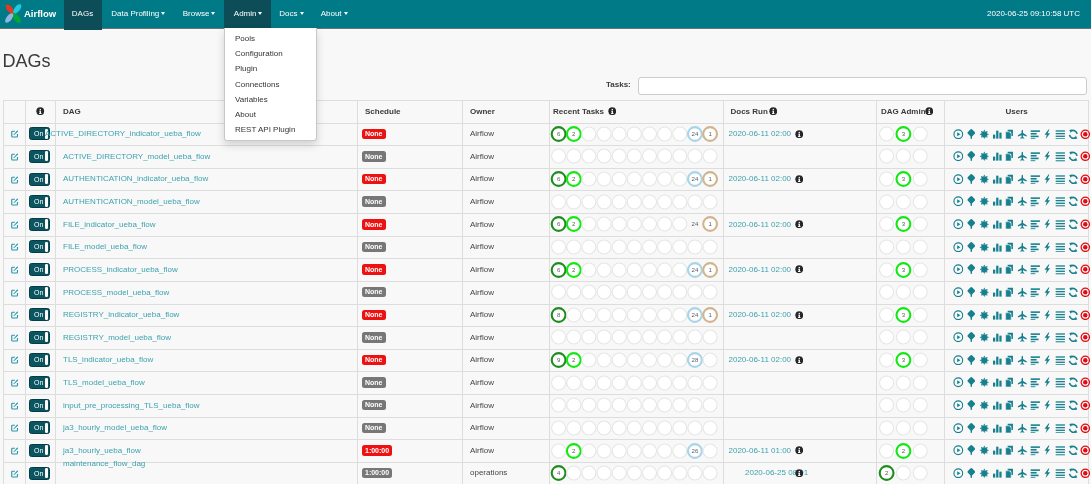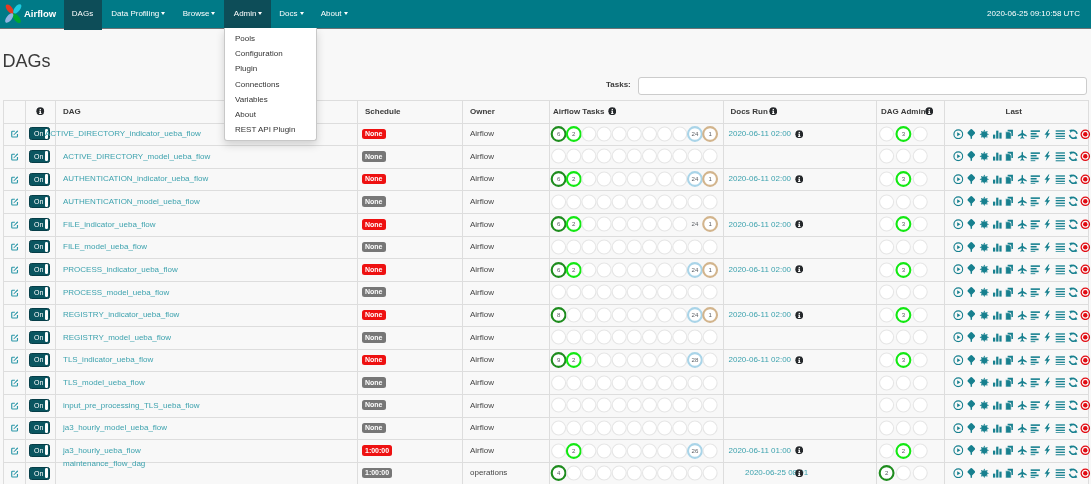--- a/index.html
+++ b/index.html
@@ -136,24 +136,24 @@
 <div class="hl" style="left:3px;top:326.1px;width:1085px"></div>
 <div class="hl" style="left:3px;top:348.7px;width:1085px"></div>
 <div class="hl" style="left:3px;top:371.3px;width:1085px"></div>
 <div class="hl" style="left:3px;top:393.9px;width:1085px"></div>
 <div class="hl" style="left:3px;top:416.6px;width:1085px"></div>
 <div class="hl" style="left:3px;top:439.2px;width:1085px"></div>
 <div class="hl" style="left:3px;top:461.8px;width:1085px"></div>
 <div class="th" style="left:63.0px;top:106.5px">DAG</div>
 <div class="th" style="left:365.0px;top:106.5px">Schedule</div>
 <div class="th" style="left:470.0px;top:106.5px">Owner</div>
-<div class="th" style="left:553.0px;top:106.5px">Airflow Tasks</div>
+<div class="th" style="left:553.0px;top:106.5px">Recent Tasks</div>
 <div class="th" style="left:730.5px;top:106.5px">Docs Run</div>
 <div class="th" style="left:881.0px;top:106.5px">DAG Admin</div>
-<div class="th" style="left:1005.5px;top:106.5px">Last</div>
+<div class="th" style="left:1005.5px;top:106.5px">Users</div>
 <svg class="abs" style="left:36.0px;top:106.8px;color:" width="8.5" height="8.5" viewBox="0 0 16 16">
     <use href="#i-info"></use>
   </svg>
 <svg class="abs" style="left:607.5px;top:106.8px;color:" width="8.5" height="8.5" viewBox="0 0 16 16">
     <use href="#i-info"></use>
   </svg>
 <svg class="abs" style="left:768.5px;top:106.8px;color:" width="8.5" height="8.5" viewBox="0 0 16 16">
     <use href="#i-info"></use>
   </svg>
 <svg class="abs" style="left:924.5px;top:106.8px;color:" width="8.5" height="8.5" viewBox="0 0 16 16">

